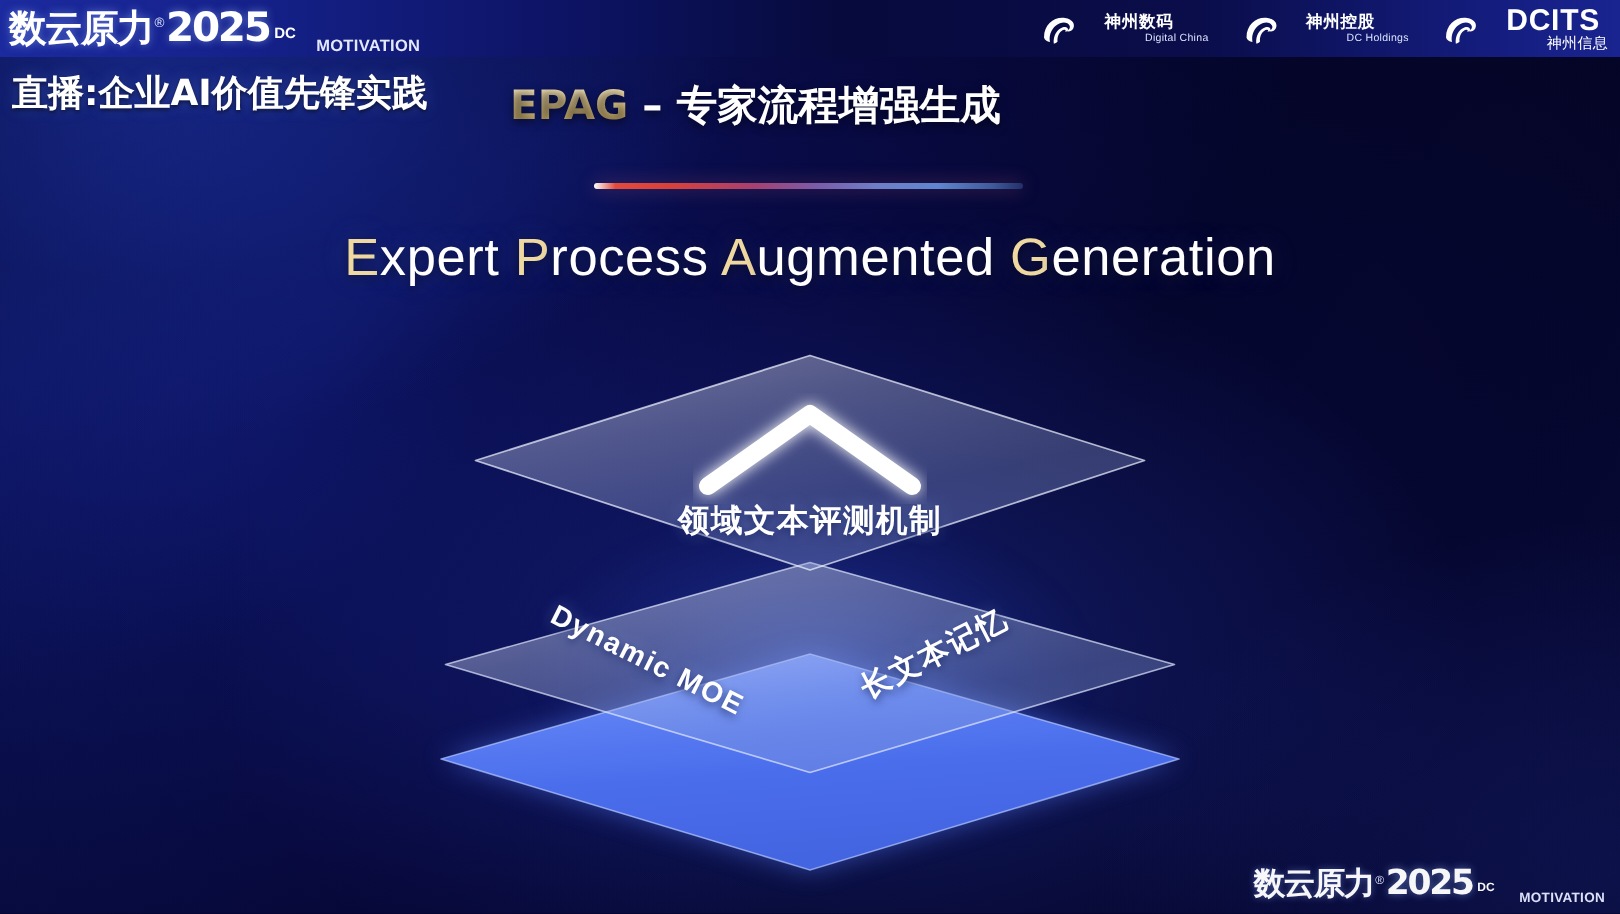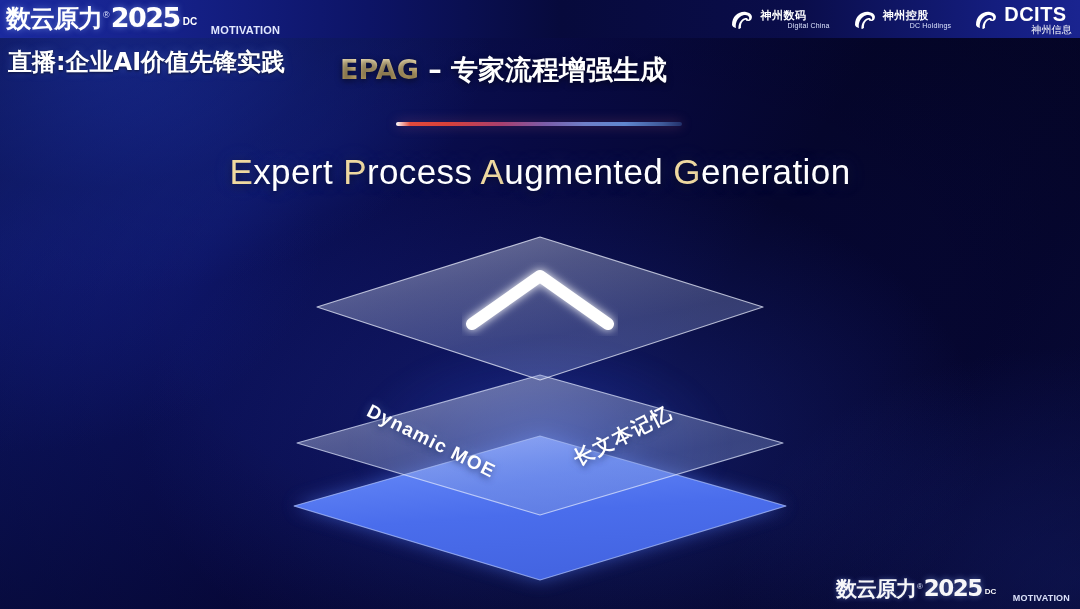--- a/index.html
+++ b/index.html
@@ -49,21 +49,21 @@
     text-shadow:0 0 6px rgba(150,180,255,0.55);
   }
   .bl-sub { margin-left:3px; line-height:1; position:relative; top:-2px; }
   .bl-sub .l1 { font-size:10px; font-weight:bold; color:#ffffff; display:block; letter-spacing:0px; }
   .bl-sub .l2 { font-size:11px; font-weight:bold; color:#e2e8ff; display:block; letter-spacing:0.2px; margin-top:-2px;padding-left:28px; }
 
   #partner-logos {
     position:absolute; right:8px; top:4px; z-index:8;
     display:flex; align-items:center; gap:22px;
   }
-  .plogo { display:flex; align-items:center; gap:5px; }
+  .plogo { display:flex; align-items:center; gap:17px; }
   .plogo .mark { width:26px; height:22px; flex:0 0 auto; }
   .plogo .txt { line-height:1.05; }
   .plogo .tcn { display:block; font-size:11px; font-weight:bold; color:#ffffff; letter-spacing:0.5px; }
   .plogo .ten { display:block; font-size:7px; font-weight:normal; color:#dde4ff; letter-spacing:0.2px;margin-left:27px; }
   .plogo.dcits .tcn { font-size:20px; letter-spacing:0.5px; }
   .plogo.dcits .ten { font-size:10px; color:#ffffff; }
 
   
   #session-title {
     position:absolute; left:8px; top:46px; z-index:7;
@@ -232,20 +232,21 @@
                 <feMergeNode in="SourceGraphic"></feMergeNode>
               </feMerge>
           </filter>
         </defs>
         <g filter="url(#fChev)">
           <path d="M10 62 L78 14 L146 62" fill="none" stroke="#ffffff" stroke-width="12" stroke-linecap="round" stroke-linejoin="round"></path>
         </g>
       </svg>
     </div>
 
+    <div id="label-top" class="layer-label">领域文本评测机制</div>
 
     <div id="label-mid-left" class="layer-label">Dynamic MOE</div>
 
     <div id="label-mid-right" class="layer-label">长文本记忆</div>
 
   </div>
 
   <div id="header-bar"></div>
 
   <div id="brand-logo">

